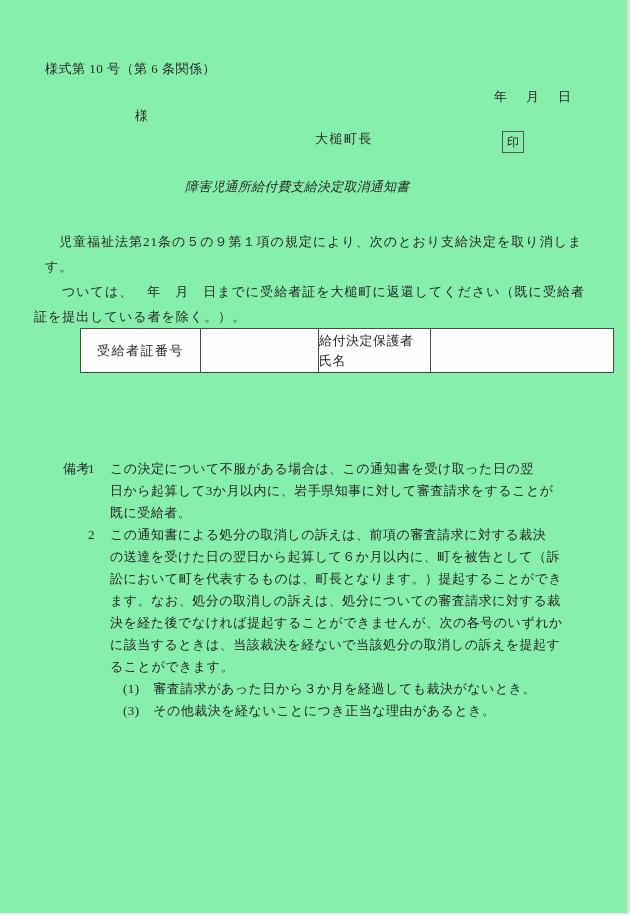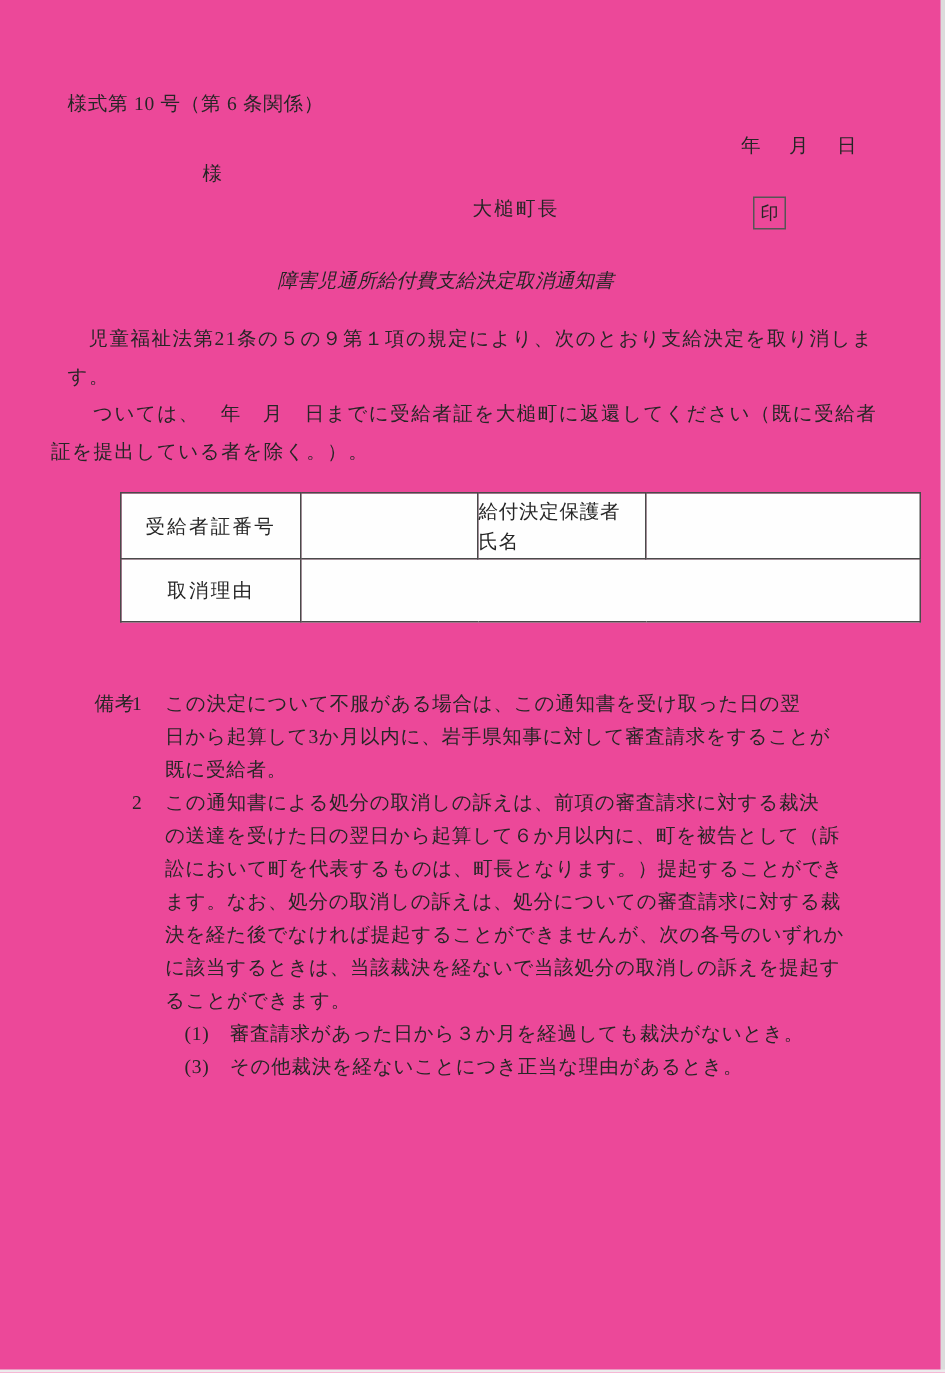--- a/index.html
+++ b/index.html
@@ -1,38 +1,38 @@
 <!DOCTYPE html>
 <html><head>
 <meta charset="utf-8">
 <style>
   html, body { margin: 0; padding: 0; background: #ffffff; }
   .page {
     position: relative;
     width: 630px;
     height: 915px;
-    background: #ec4899;
+    background: #86efac;
     font-family: "Liberation Serif", "DejaVu Serif", serif;
     color: #262626;
     overflow: hidden;
   }
   .abs { position: absolute; }
 
   .form-number { left: 45px; top: 60px; font-size: 13px; letter-spacing: 0.5px; white-space: pre; }
   .date-line   { left: 494px; top: 88px; font-size: 13px; letter-spacing: 3px; white-space: pre; }
   .addressee   { left: 135px; top: 107px; font-size: 13px; letter-spacing: 1px; }
   .issuer      { left: 315px; top: 130px; font-size: 13px; letter-spacing: 1.5px; }
   .seal-box    {
     left: 502px; top: 131px; width: 20px; height: 20px;
     border: 1px solid #555;
     font-size: 12px; line-height: 20px; text-align: center;
   }
   .doc-title   { left: 185px; top: 178px; font-size: 13px; letter-spacing: 0.2px; white-space: pre; font-style: italic; }
 
-  .para { font-size: 13px; line-height: 25px; letter-spacing: 1px; white-space: pre-wrap; }
+  .para { font-size: 13px; line-height: 25px; letter-spacing: 1px; white-space: pre-wrap; margin-top: 16px; }
   .para1 { left: 45px; top: 213px; width: 545px; }
   .para2 { left: 34px; top: 263px; width: 556px; }
 
   .form-table { left: 53px; top: 328px; border-collapse: collapse; table-layout: fixed; margin-left: 27px; }
   .form-table td {
     border: 1px solid #4a4a4a;
     font-size: 13px;
     padding: 0;
     vertical-align: middle;
     background: #fefefe;
@@ -82,24 +82,20 @@
 
   <table class="abs form-table">
     <tbody>
         <tr class="row-1">
       <td class="col-l1 lbl-center">受給者証番号</td>
       <td class="col-v1"></td>
       <td class="col-l2 lbl-left">給付決定保護者
 氏名</td>
       <td class="col-v2"></td>
     </tr>
-    <tr class="row-3">
-      <td class="lbl-center">取消理由</td>
-      <td colspan="3"></td>
-    </tr>
   </tbody>
     </table>
 
   <div class="abs remarks">
     <div class="remarks-label">備考</div>
     <div class="remarks-body">
       <div class="remark-item">
         <div class="item-marker">1</div>
         <div class="item-text">この決定について不服がある場合は、この通知書を受け取った日の翌
 日から起算して3か月以内に、岩手県知事に対して審査請求をすることが

